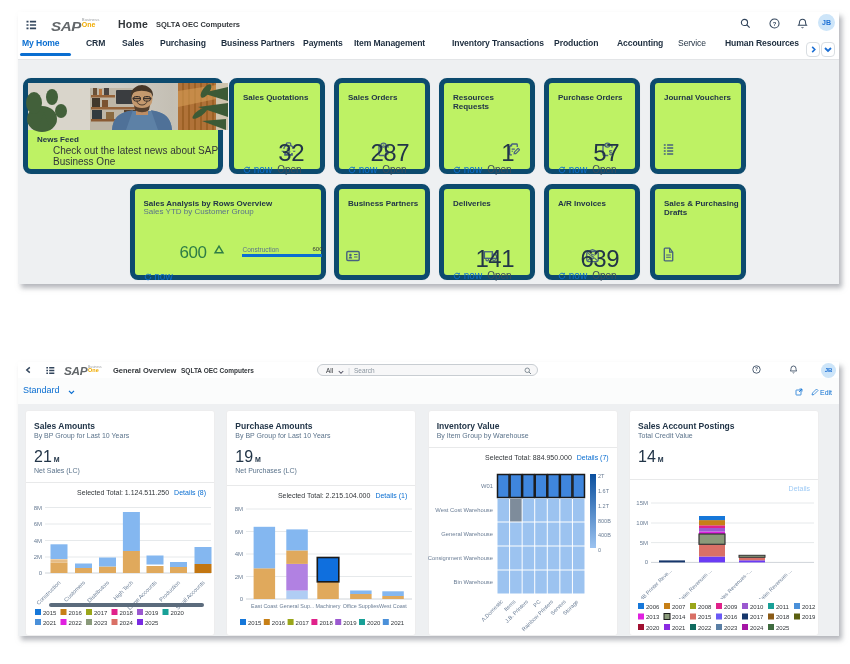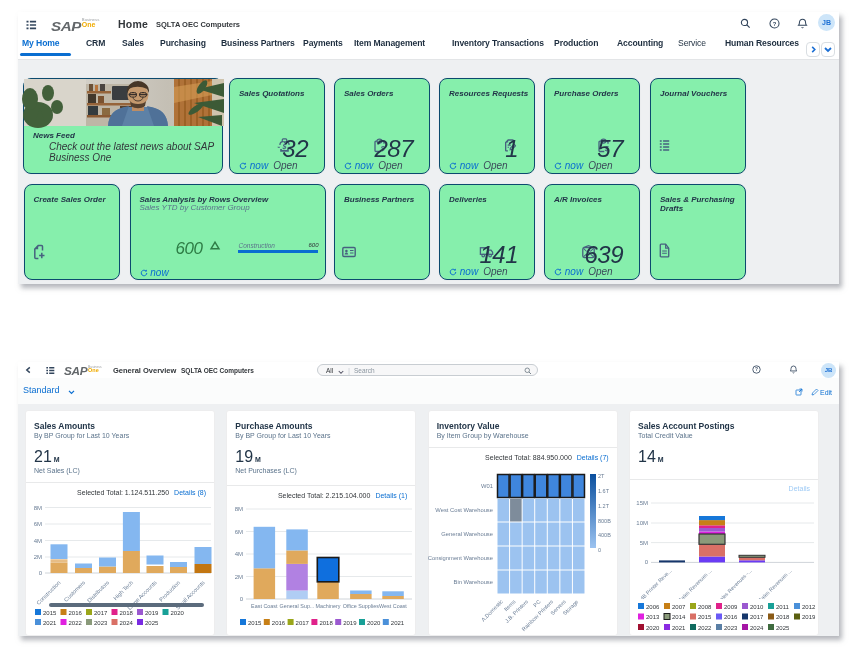--- a/index.html
+++ b/index.html
@@ -1,17 +1,17 @@
 <!DOCTYPE html>
 <html><head><meta charset="utf-8"><style>
 *{margin:0;padding:0;box-sizing:border-box;font-family:"Liberation Sans",sans-serif;}
 body{width:850px;height:664px;background:#fff;position:relative;overflow:hidden;}
 .shot{position:absolute;background:#eef0f2;box-shadow:3px 4px 5px rgba(130,134,142,.6);}
 .abs{position:absolute;}
-.tile{position:absolute;background:#86efac;border-radius:8px;border:1px solid #0c4a6e;box-shadow:0 0 2px rgba(0,0,0,.06);font-style:italic;}
+.tile{position:absolute;background:#bef264;border-radius:8px;border:5px solid #0c4a6e;box-shadow:0 0 2px rgba(0,0,0,.06);}
 .ttl{position:absolute;left:9px;top:9.5px;font-size:8px;font-weight:bold;color:#223548;line-height:9.5px;}
 .num{position:absolute;right:16px;font-size:24px;font-weight:normal;color:#223548;letter-spacing:-.5px;}
 .nrow{position:absolute;left:9px;font-size:10px;color:#0a6ed1;}
 .nrow .open{color:#3b4a5a;margin-left:5px;}
 .card{position:absolute;background:#fff;border-radius:3px;border:1px solid #ededee;}
 .cttl{position:absolute;left:8px;top:10px;font-size:8.5px;font-weight:bold;color:#223548;}
 .csub{position:absolute;left:8px;top:21px;font-size:7px;color:#5b738b;}
 .kpi{position:absolute;left:8px;top:37px;font-size:16px;font-weight:normal;color:#223548;}
 .kpi b{font-size:7px;font-weight:bold;margin-left:2px;}
 .kpi2{position:absolute;left:8px;top:56px;font-size:7px;color:#5b738b;}
@@ -186,28 +186,20 @@
       <div class="nrow" style="top:81px"><svg width="8" height="8" viewBox="0 0 16 16" style="vertical-align:-1px">
           <path d="M13.5 8a5.5 5.5 0 1 1-1.6-3.9" fill="none" stroke="#0a6ed1" stroke-width="2"></path>
           <path d="M13.7 1v4h-4z" fill="#0a6ed1"></path>
         </svg> now<span class="open">Open</span></div>
     </div>
 <div class="tile" style="left:632px;top:66px;width:96px;height:96px">
       <div class="ttl">Journal Vouchers</div>
       <svg class="abs" style="left:6px;top:59px" width="15" height="15" viewBox="0 0 16 16">
         <path d="M3 3.2h2M3 6.4h2M3 9.6h2M3 12.8h2" stroke="#47617f" stroke-width="1.6"></path>
         <path d="M6.5 3.2H13M6.5 6.4H13M6.5 9.6H13M6.5 12.8H13" stroke="#47617f" stroke-width="1.6"></path>
-      </svg>
-    </div>
-<div class="tile" style="left:5.5px;top:172px;width:96px;height:96px">
-      <div class="ttl">Create Sales Order</div>
-      <svg class="abs" style="left:6px;top:59px" width="16" height="16" viewBox="0 0 16 16">
-        <path d="M11.5 6.5V2.6a1 1 0 0 0-1-1H7.2L3.8 5v8.4a1 1 0 0 0 1 1h2.6" fill="none" stroke="#47617f" stroke-width="1.5"></path>
-        <path d="M7.2 1.6v3.6H3.8z" fill="#47617f"></path>
-        <path d="M10.8 8.8v5.4M8.1 11.5h5.4" stroke="#47617f" stroke-width="1.5"></path>
       </svg>
     </div>
 <div class="tile" style="left:111.5px;top:172px;width:196px;height:96px">
       <div class="ttl">Sales Analysis by Rows Overview</div>
       <div class="abs" style="left:9px;top:18px;font-size:8px;color:#5b738b">Sales YTD by Customer Group</div>
 <div class="abs" style="left:45px;top:54px;font-size:17px;color:#2e7d46;letter-spacing:-0.5px">600</div>
 <svg class="abs" style="left:79px;top:56px" width="10" height="9" viewBox="0 0 10 9">
         <path d="M5 1.2L9 7.8H1z" fill="none" stroke="#2e7d46" stroke-width="1.4"></path>
       </svg>
 <div class="abs" style="left:108px;top:57px;font-size:6.5px;color:#5b738b">Construction</div>

